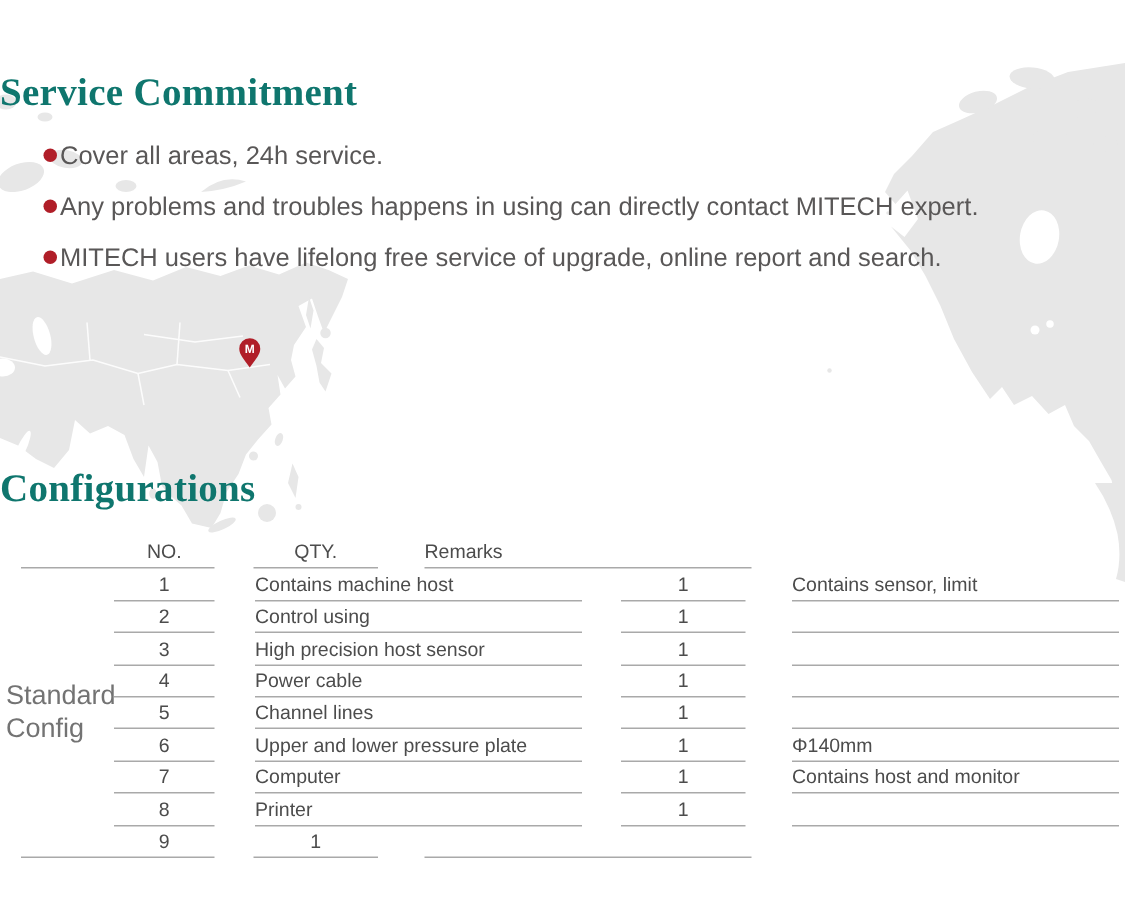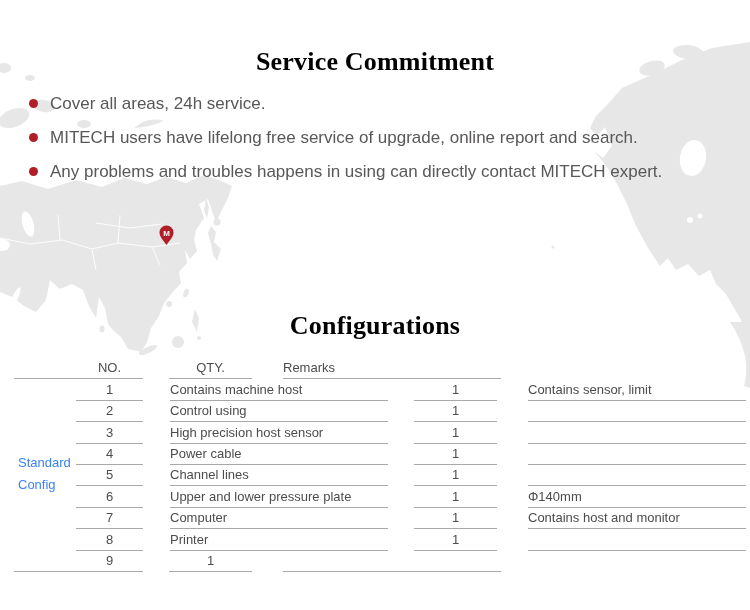--- a/index.html
+++ b/index.html
@@ -2,44 +2,44 @@
 <html><head>
 <meta charset="utf-8">
 <style>
   html,body{margin:0;padding:0;}
   body{
     width:750px;height:610px;background:#ffffff;position:relative;overflow:hidden;
     font-family:"Liberation Sans",sans-serif;
   }
   .map-svg{position:absolute;left:0;top:0;z-index:0;pointer-events:none;}
   .section-title{
-    position:absolute;left:0;width:750px;text-align:center;z-index:2;
-    font-family:"Liberation Serif",serif;font-weight:700;font-size:26px;color:#000000;
+    position:absolute;left:0;width:750px;z-index:2;
+    font-family:"Liberation Serif",serif;font-weight:700;font-size:26px;color:#0f766e;
     letter-spacing:0.2px;
   }
   #title-service{top:30px;}
   #title-config{top:294px;}
   .bullets{position:absolute;left:29px;top:94px;z-index:2;}
   .bullet-row{display:flex;align-items:flex-start;margin-bottom:14px;height:20px;}
   .dot{width:9px;height:9px;border-radius:50%;background:#b01e28;margin-top:5px;flex:none;}
-  .bullet-text{margin-left:12px;font-size:17px;line-height:19px;color:#595757;white-space:nowrap;}
+  .bullet-text{margin-left:2px;font-size:17px;line-height:19px;color:#595757;white-space:nowrap;}
 
   .config-table{position:absolute;left:0;top:358px;width:750px;z-index:2;
     font-size:13px;color:#4c4c4c;}
   .tr{display:flex;margin-left:14px;height:21.4px;}
   .td{box-sizing:border-box;display:flex;align-items:flex-end;padding-bottom:3px;white-space:nowrap;overflow:visible;}
   .c-group{width:62px;}
   .c-no{width:67px;justify-content:center;}
   .c-name{width:218px;margin-left:27px;}
   .c-qty{width:83px;margin-left:26px;justify-content:center;}
   .c-rem{width:218px;margin-left:31px;}
   .bb{border-bottom:1px solid #a9a9a9;}
   .group-label{
-    position:absolute;left:18px;top:94px;width:60px;z-index:3;
-    font-size:13px;line-height:22px;color:#3b82f6;
+    position:absolute;left:4px;top:94px;width:60px;z-index:3;
+    font-size:18px;line-height:22px;color:#737373;
   }
 </style>
 </head>
 <body>
 
 <svg class="map-svg" width="750" height="610" viewBox="0 0 750 610">
   <g fill="#e7e7e7" stroke="none">
 
     <path d="M0,186 L22,181 L48,189 L76,180 L102,187 L124,178 L147,184 L166,177
       L186,183 L204,175 L219,180 L232,186 L228,198 L220,214 L216,222 L212,211 L208,199
@@ -110,25 +110,25 @@
 
 <h1 class="section-title" id="title-service">Service Commitment</h1>
 
 <div class="bullets">
   <div class="bullet-row">
     <span class="dot"></span>
     <span class="bullet-text">Cover all areas, 24h service.</span>
   </div>
   <div class="bullet-row">
     <span class="dot"></span>
-    <span class="bullet-text">MITECH users have lifelong free service of upgrade, online report and search.</span>
+    <span class="bullet-text">Any problems and troubles happens in using can directly contact MITECH expert.</span>
   </div>
   <div class="bullet-row">
     <span class="dot"></span>
-    <span class="bullet-text">Any problems and troubles happens in using can directly contact MITECH expert.</span>
+    <span class="bullet-text">MITECH users have lifelong free service of upgrade, online report and search.</span>
   </div>
 </div>
 
 <h1 class="section-title" id="title-config">Configurations</h1>
 
 <div class="config-table">
   <div class="group-label">Standard Config</div>
 
   <div class="tr">
     <div class="td c-group bb"></div>

